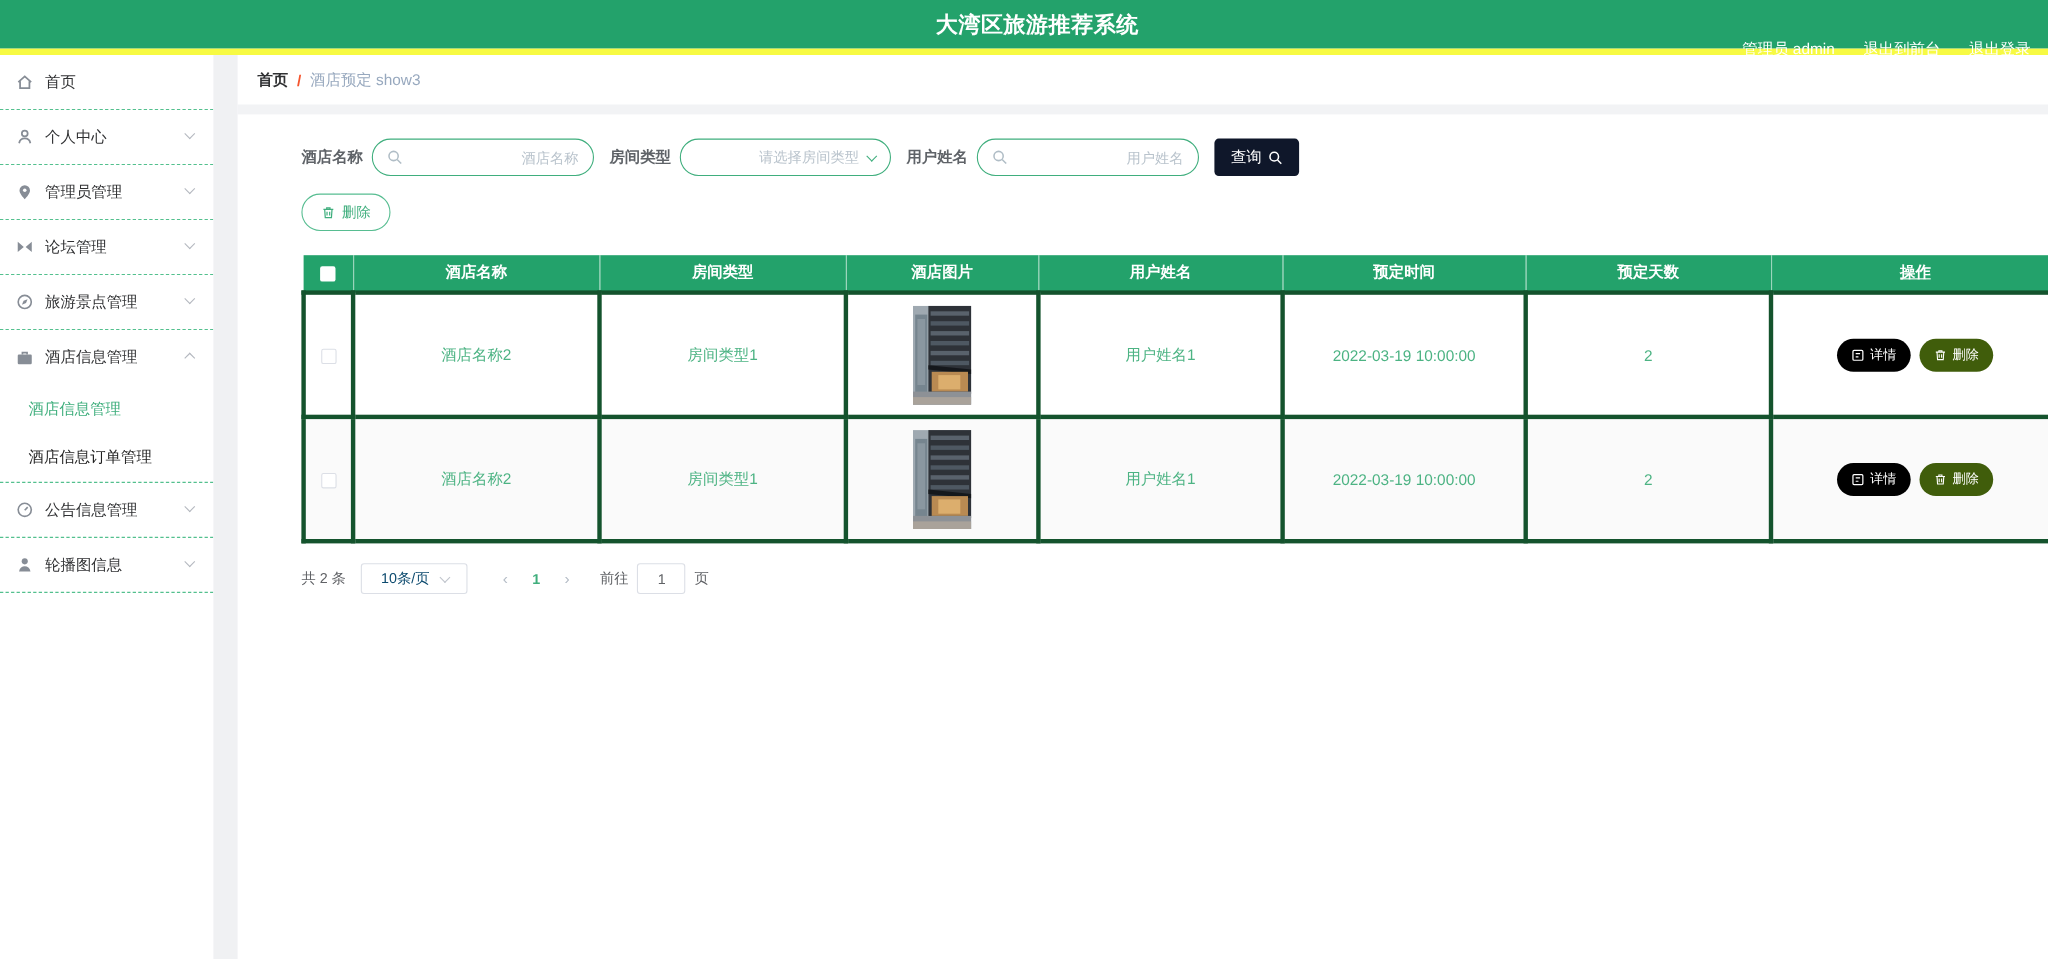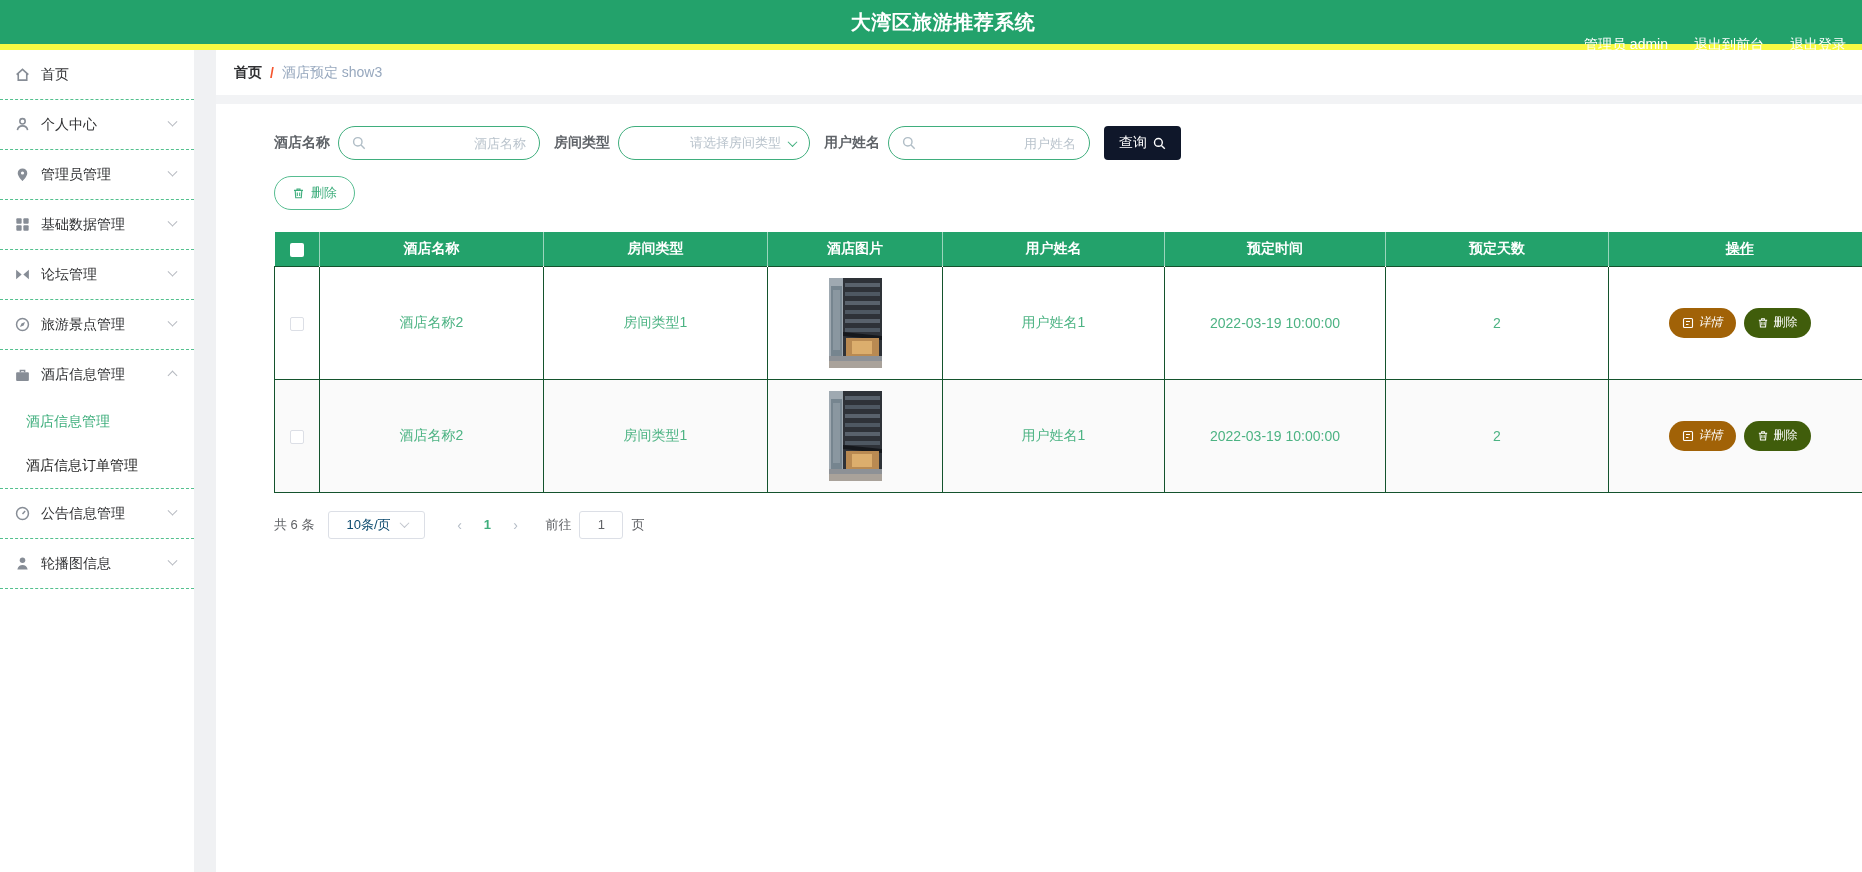--- a/index.html
+++ b/index.html
@@ -65,31 +65,31 @@
   .btn-del-outline { margin-top:16px; height:34px; padding:0 17px; background:#fff;
     border:1px solid #57bd91; border-radius:17px; color:#3fae7d; font-size:13px;
     display:inline-flex; align-items:center; gap:6px; cursor:pointer; font-family:inherit; }
   .btn-del-outline svg { width:13px; height:13px; }
 
   
   table { border-collapse:collapse; margin-top:22px; width:1596px; table-layout:fixed; }
   th { background:#23a26b; color:#fff; font-size:14px; font-weight:700; height:34px;
     border-right:1px solid rgba(255,255,255,.55); }
   th:last-child { border-right:none;text-decoration:underline; }
-  td { border:1px solid #14532d; text-align:center; vertical-align:middle;
+  td { border:4px solid #14532d; text-align:center; vertical-align:middle;
     color:#4cb383; font-size:14px; height:113px; }
   tr.zebra td { background:#fafafa; }
   .cb { display:inline-block; width:14px; height:14px; border-radius:2px; background:#fff;
     border:1px solid #dcdfe6; vertical-align:middle; cursor:pointer; }
   .cb.on-green { border:none; }
   .hotel-img { display:inline-block; vertical-align:middle; }
   .act { display:flex; justify-content:center; gap:8px; }
   .btn-pill { height:30px; padding:0 13px; border:none; border-radius:15px; color:#fff;
     font-size:12px; display:inline-flex; align-items:center; gap:5px; cursor:pointer; font-family:inherit; }
-  .btn-detail { background:#a16207;font-style:italic; }
+  .btn-detail { background:#000000; }
   .btn-delete { background:#405d0b; }
   .btn-pill svg { width:12px; height:12px; }
 
   
   .pager { margin-top:18px; display:flex; align-items:center; font-size:13px; color:#606266; }
   .pg-total { margin-right:14px; }
   .pg-size { width:97px; height:28px; border:1px solid #dcdfe6; border-radius:3px;
     display:flex; align-items:center; justify-content:center; gap:10px; cursor:pointer; color:#0c4a6e; }
   .pg-size .sel-chev { border-color:#c0c4cc; }
   .pg-arrow { width:28px; text-align:center; color:#b4bcc6; font-size:14px; cursor:pointer; user-select:none; }
@@ -139,32 +139,20 @@
       <span class="s-ico">
         <svg viewBox="0 0 16 16">
             <path d="M8 14.2S3.5 9.8 3.5 6.8a4.5 4.5 0 1 1 9 0c0 3-4.5 7.4-4.5 7.4z" fill="currentColor"></path>
             <circle cx="8" cy="6.6" r="1.5" fill="#fff"></circle>
           </svg>
         </span>
       <span class="lbl">管理员管理</span>
       <span class="chev down"></span>
     </div>
 
-    <div class="s-item">
-      <span class="s-ico">
-        <svg viewBox="0 0 16 16" fill="currentColor">
-            <rect x="2.2" y="2.2" width="5" height="5" rx=".8"></rect>
-            <rect x="8.8" y="2.2" width="5" height="5" rx=".8"></rect>
-            <rect x="2.2" y="8.8" width="5" height="5" rx=".8"></rect>
-            <rect x="8.8" y="8.8" width="5" height="5" rx=".8"></rect>
-          </svg>
-        </span>
-      <span class="lbl">基础数据管理</span>
-      <span class="chev down"></span>
-    </div>
 
     <div class="s-item">
       <span class="s-ico">
         <svg viewBox="0 0 16 16" fill="currentColor">
             <path d="M2 3.6l5.2 4.4L2 12.4zM14 3.6L8.8 8l5.2 4.4z"></path>
           </svg>
         </span>
       <span class="lbl">论坛管理</span>
       <span class="chev down"></span>
     </div>
@@ -389,21 +377,21 @@
                   <span>删除</span>
                 </button>
               </div>
             </td>
           </tr>
         </tbody>
       </table>
 
       
       <div class="pager">
-        <span class="pg-total">共 6 条</span>
+        <span class="pg-total">共 2 条</span>
         <div class="pg-size">
           <span>10条/页</span>
           <span class="sel-chev"></span>
         </div>
         <span class="pg-arrow ml20">‹</span>
         <span class="pg-num">1</span>
         <span class="pg-arrow">›</span>
         <div class="pg-goto">
           <span>前往</span>
           <input class="pg-input" value="1" style="">

